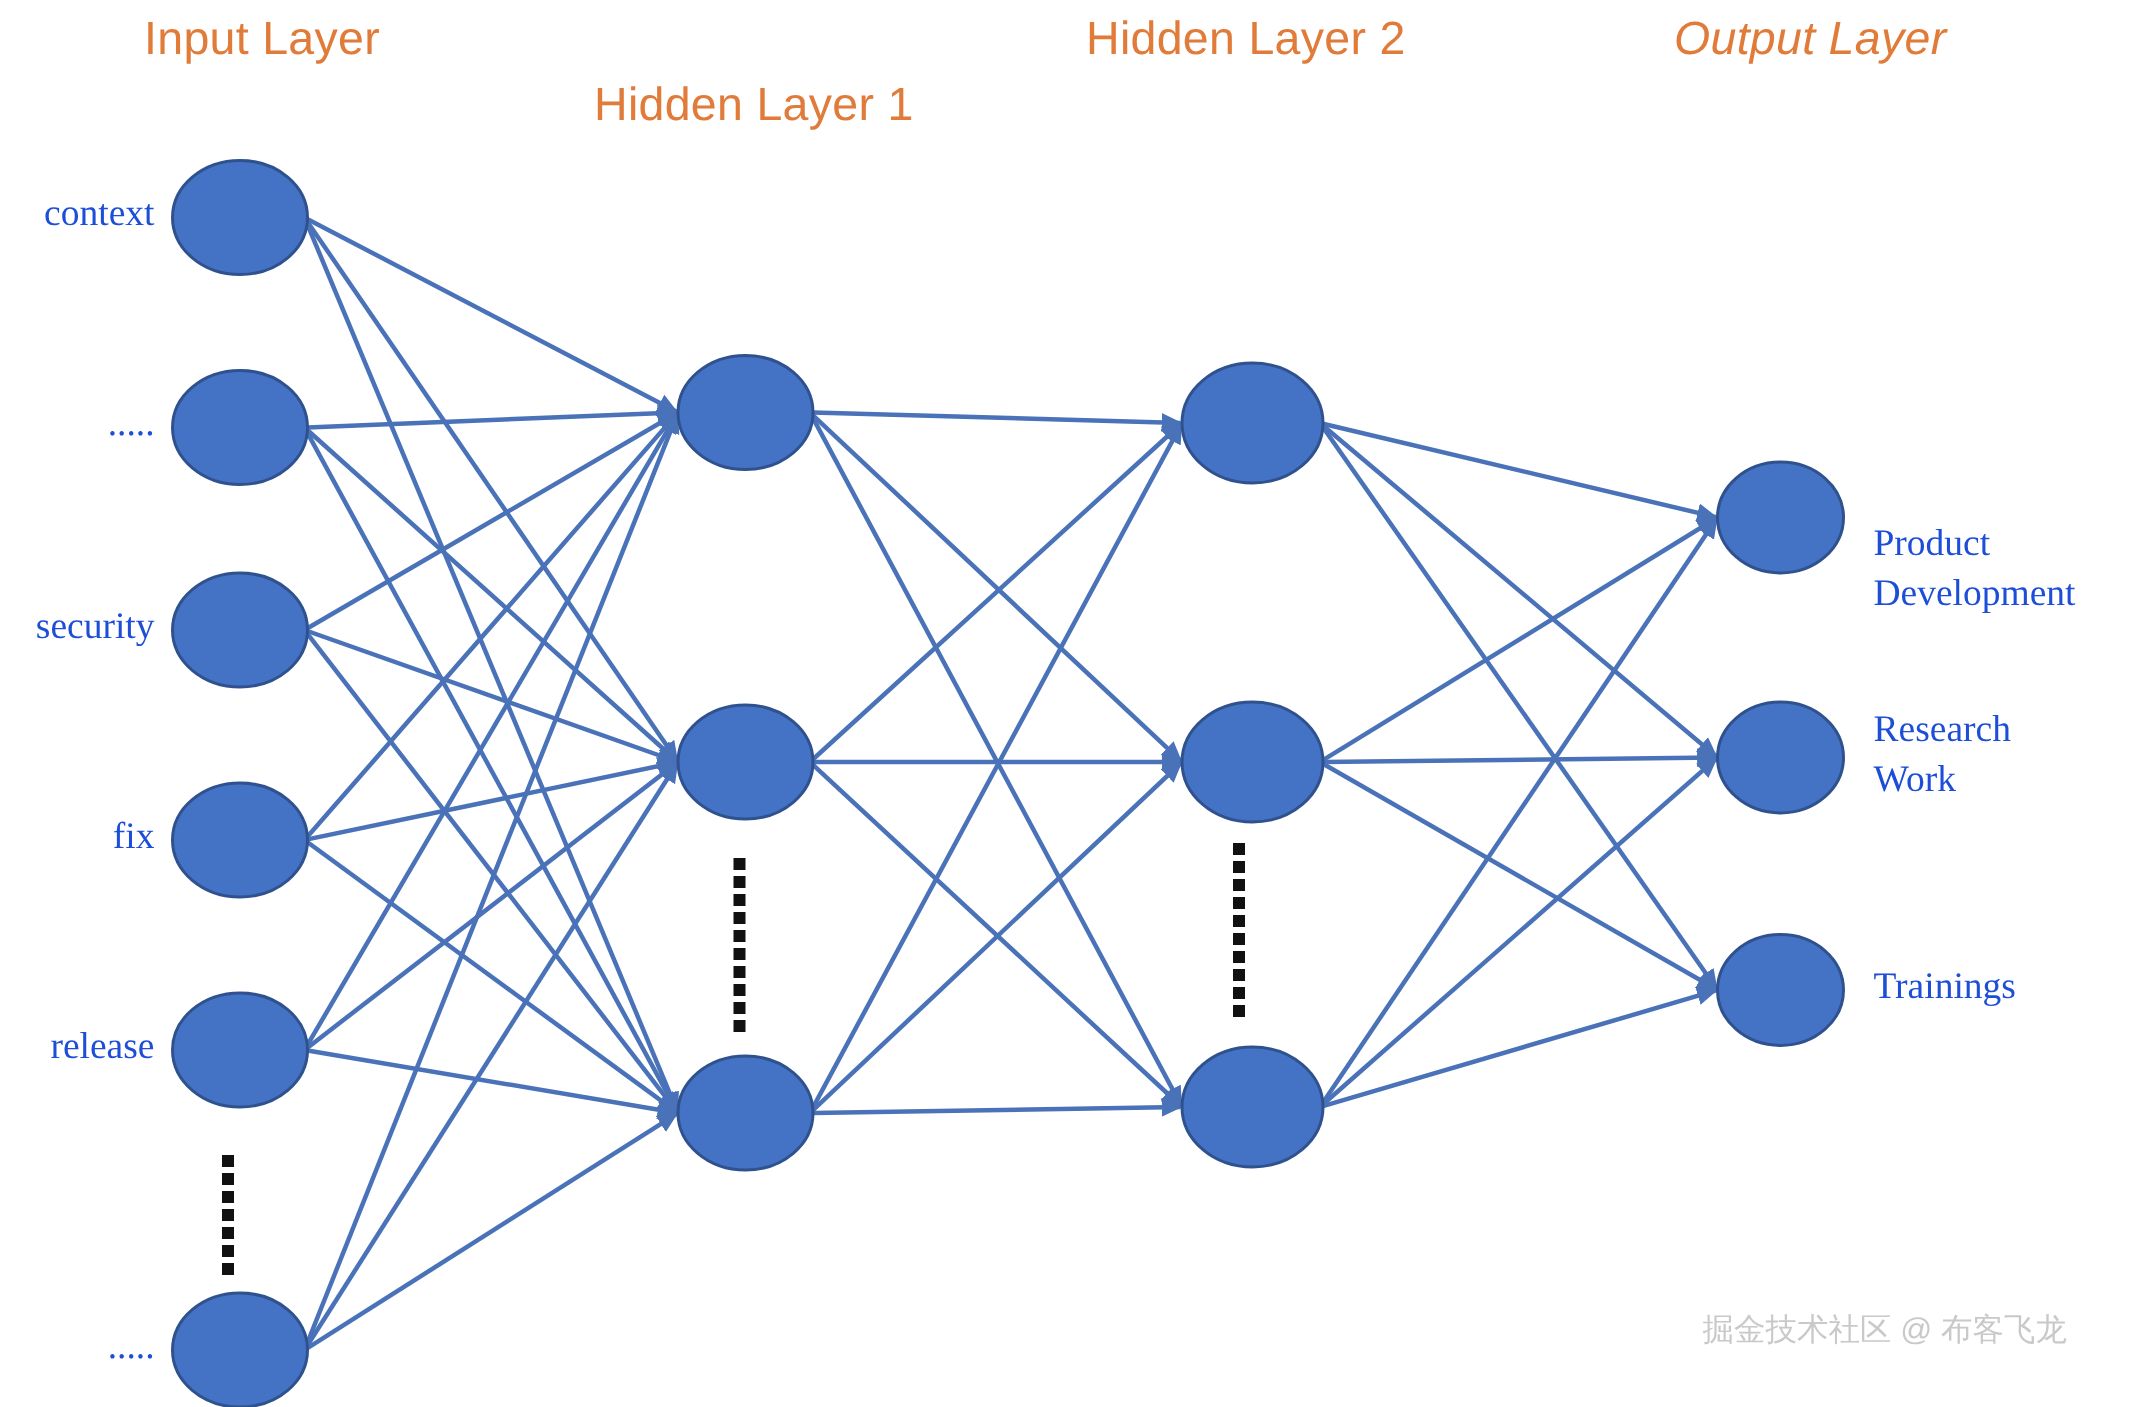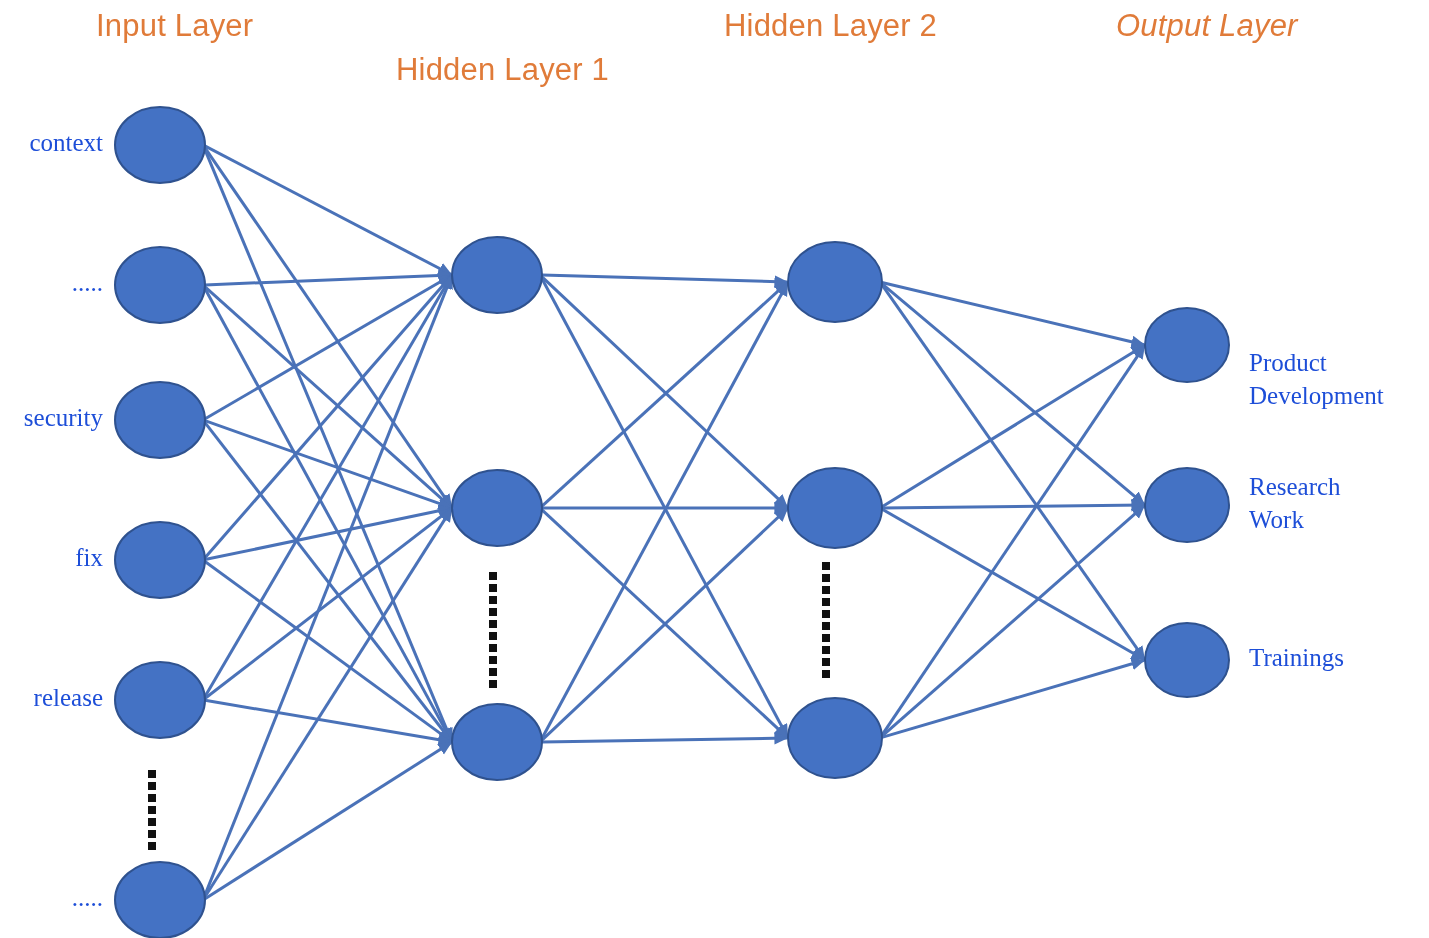--- a/index.html
+++ b/index.html
@@ -200,13 +200,14 @@
         <i></i>
         <i></i>
         <i></i>
         <i></i>
         <i></i>
         <i></i>
         <i></i>
       </div>
     </div>
 
+  <div class="watermark">掘金技术社区 @ 布客飞龙</div>
 </div>
 
 </body></html>

